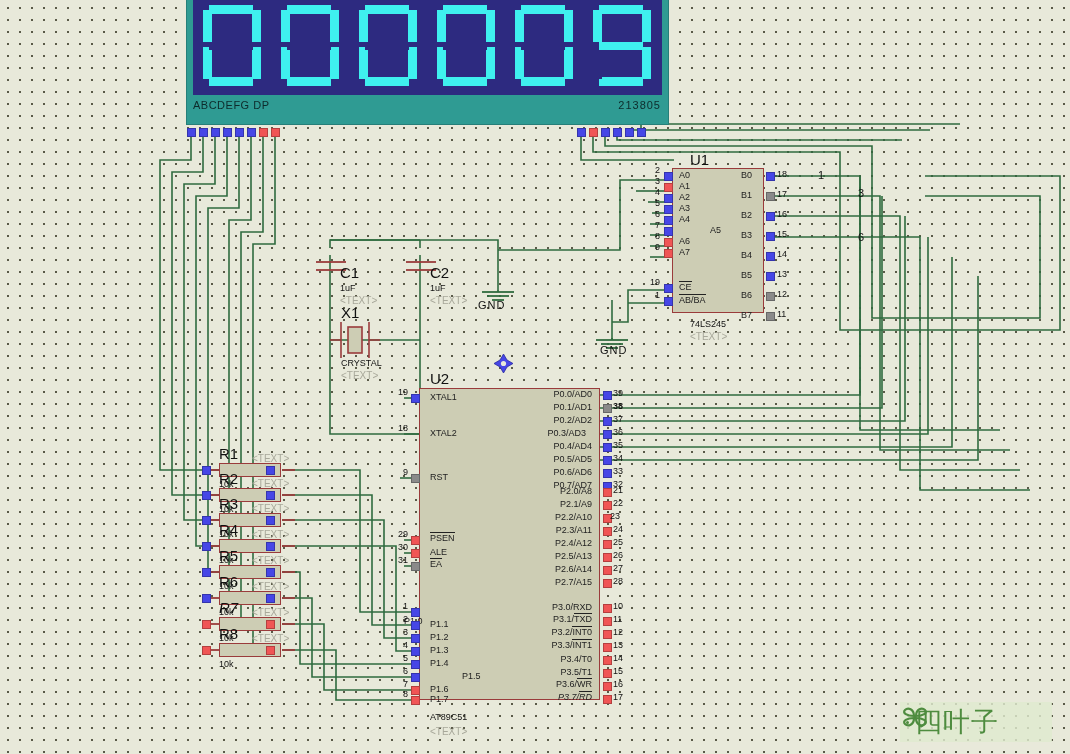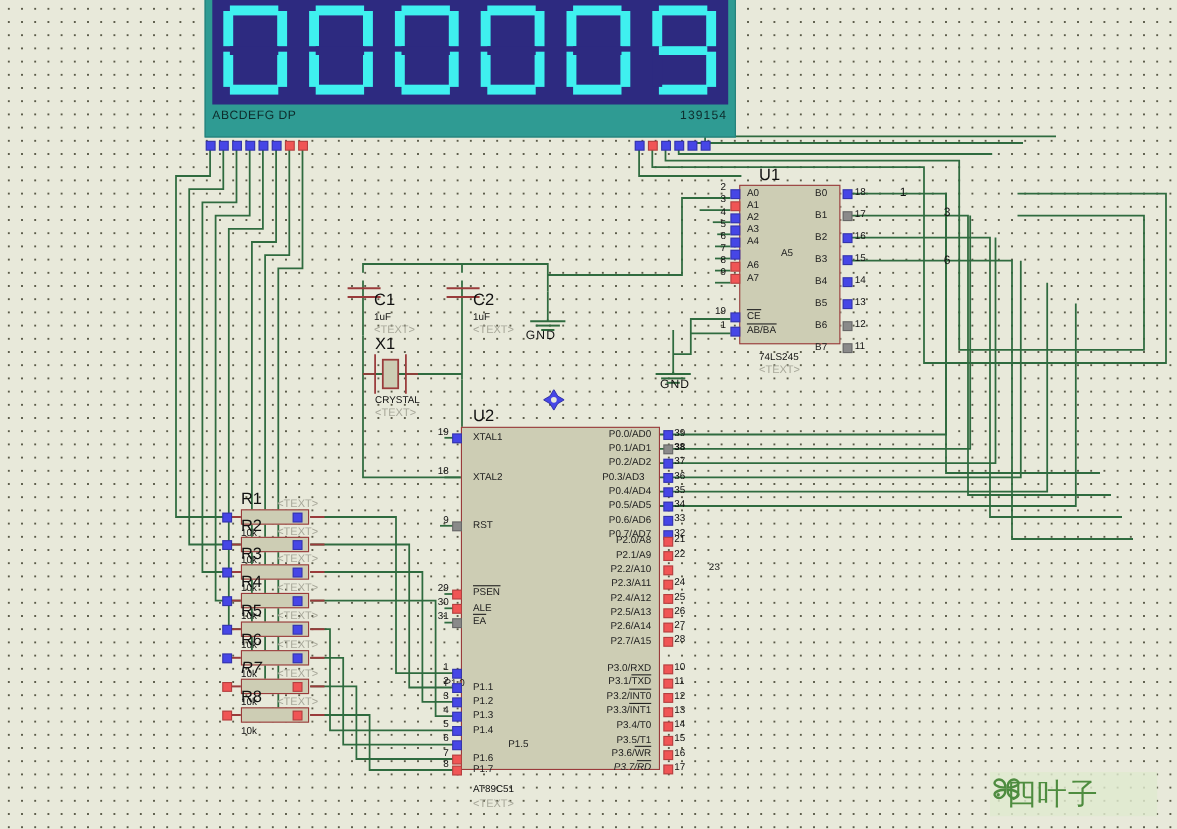--- a/index.html
+++ b/index.html
@@ -276,21 +276,21 @@
         <div class="seg sA"></div>
         <div class="seg sB"></div>
         <div class="seg sC"></div>
         <div class="seg sD"></div>
         <div class="seg sE off"></div>
         <div class="seg sF"></div>
         <div class="seg sG"></div>
       </div>
     </div>
   <div class="lgroup">ABCDEFG  DP</div>
-  <div class="rgroup">139154</div>
+  <div class="rgroup">213805</div>
 </div>
 <div class="lay" id="display-pins">
     <div class="pinsq pb" style="left: 187px; top: 128px;"></div>
     <div class="pinsq pb" style="left: 199px; top: 128px;"></div>
     <div class="pinsq pb" style="left: 211px; top: 128px;"></div>
     <div class="pinsq pb" style="left: 223px; top: 128px;"></div>
     <div class="pinsq pb" style="left: 235px; top: 128px;"></div>
     <div class="pinsq pb" style="left: 247px; top: 128px;"></div>
     <div class="pinsq pr" style="left: 259px; top: 128px;"></div>
     <div class="pinsq pr" style="left: 271px; top: 128px;"></div>
@@ -433,21 +433,21 @@
     <div class="pinsq pb" style="left: 603px; top: 482px;"></div>
     <div class="lbl pinnum" style="left: 613px; top: 480px;">32</div>
     <div class="lbl pinlabel" style="left: auto; top: 481px; right: 478px;">P0.7/AD7</div>
     <div class="pinsq pr" style="left: 603px; top: 488px;"></div>
     <div class="lbl pinnum" style="left: 613px; top: 486px;">21</div>
     <div class="lbl pinlabel" style="left: auto; top: 487px; right: 478px;">P2.0/A8</div>
     <div class="pinsq pr" style="left: 603px; top: 501px;"></div>
     <div class="lbl pinnum" style="left: 613px; top: 499px;">22</div>
     <div class="lbl pinlabel" style="left: auto; top: 500px; right: 478px;">P2.1/A9</div>
     <div class="pinsq pr" style="left: 603px; top: 514px;"></div>
-    <div class="lbl pinnum" style="left: 644px; top: 512px; font-family: Liberation Mono, monospace;">23</div>
+    <div class="lbl pinnum" style="left: 610px; top: 512px;">23</div>
     <div class="lbl pinlabel" style="left: auto; top: 513px; right: 478px; text-align: right;">P2.2/A10</div>
     <div class="pinsq pr" style="left: 603px; top: 527px;"></div>
     <div class="lbl pinnum" style="left: 613px; top: 525px;">24</div>
     <div class="lbl pinlabel" style="left: auto; top: 526px; right: 478px;">P2.3/A11</div>
     <div class="pinsq pr" style="left: 603px; top: 540px;"></div>
     <div class="lbl pinnum" style="left: 613px; top: 538px;">25</div>
     <div class="lbl pinlabel" style="left: auto; top: 539px; right: 478px;">P2.4/A12</div>
     <div class="pinsq pr" style="left: 603px; top: 553px;"></div>
     <div class="lbl pinnum" style="left: 613px; top: 551px;">26</div>
     <div class="lbl pinlabel" style="left: auto; top: 552px; right: 478px;">P2.5/A13</div>

